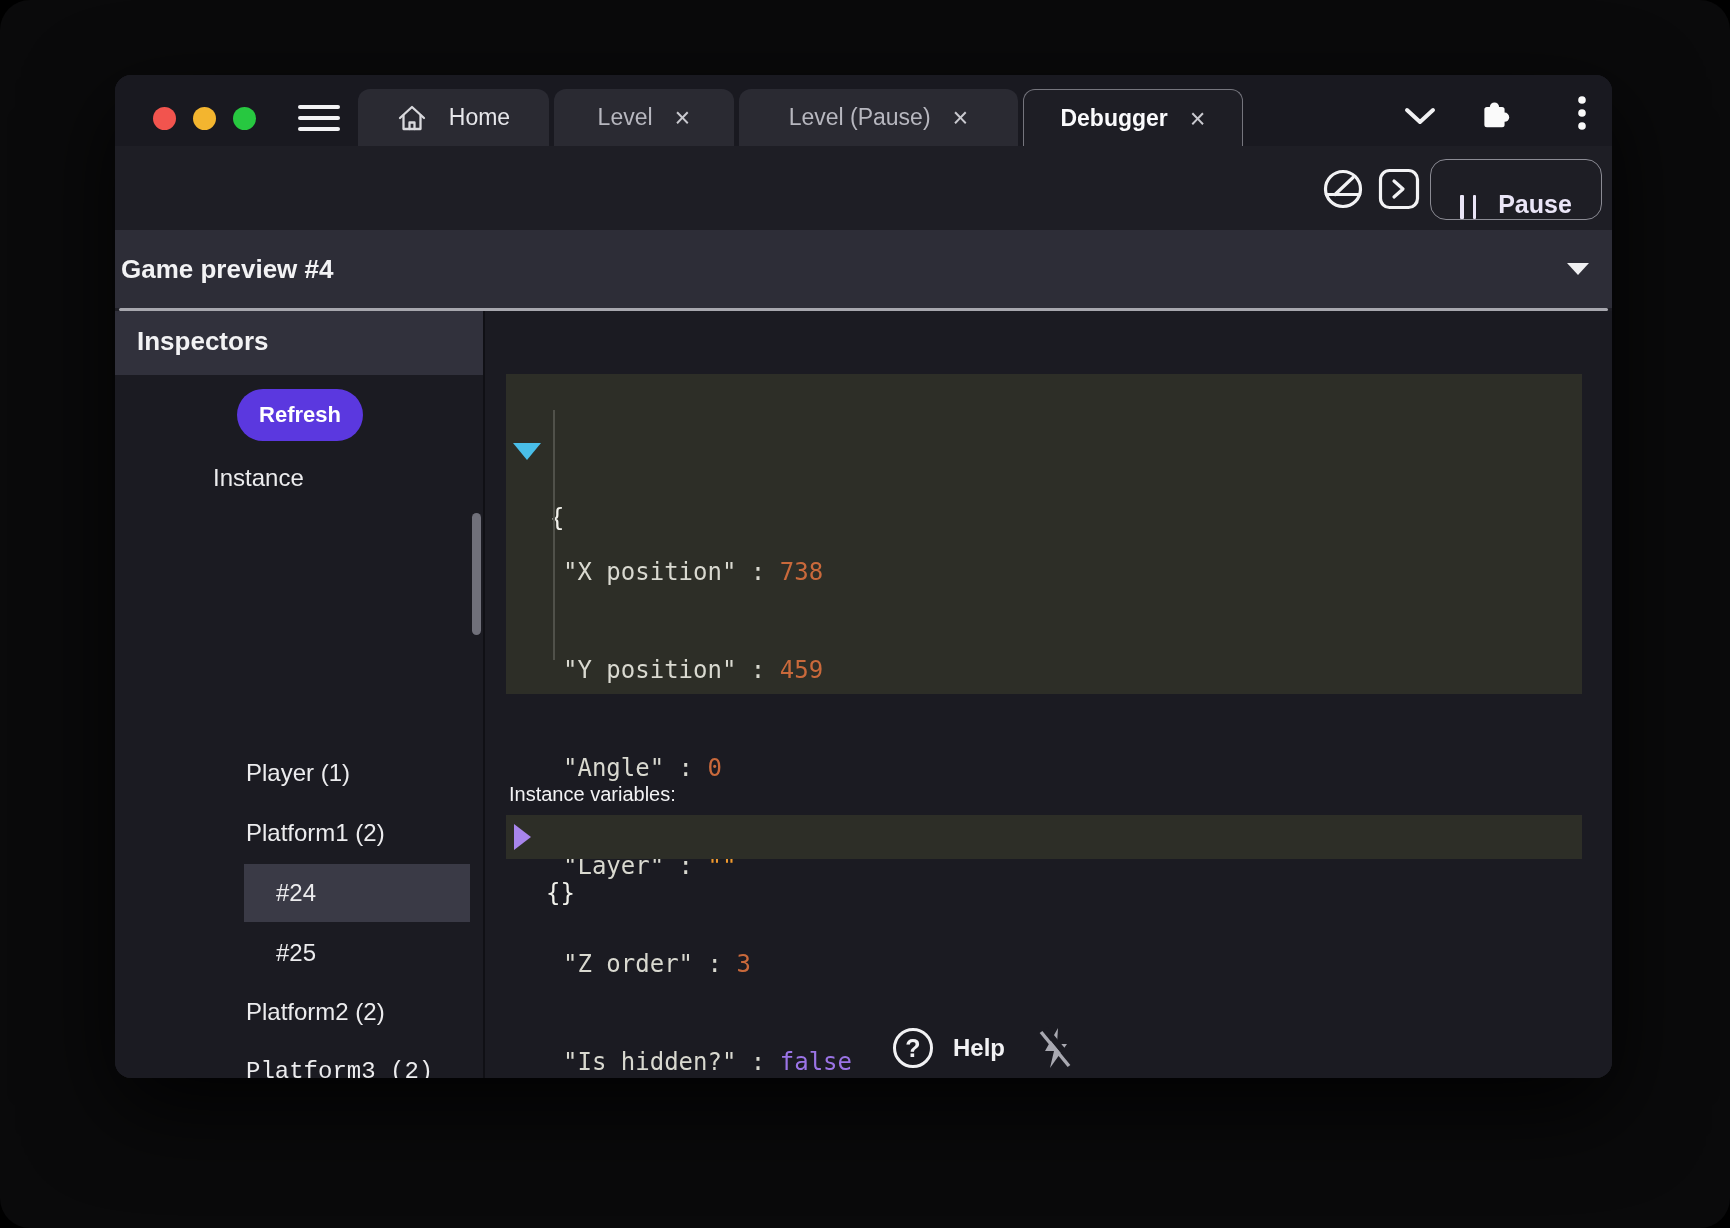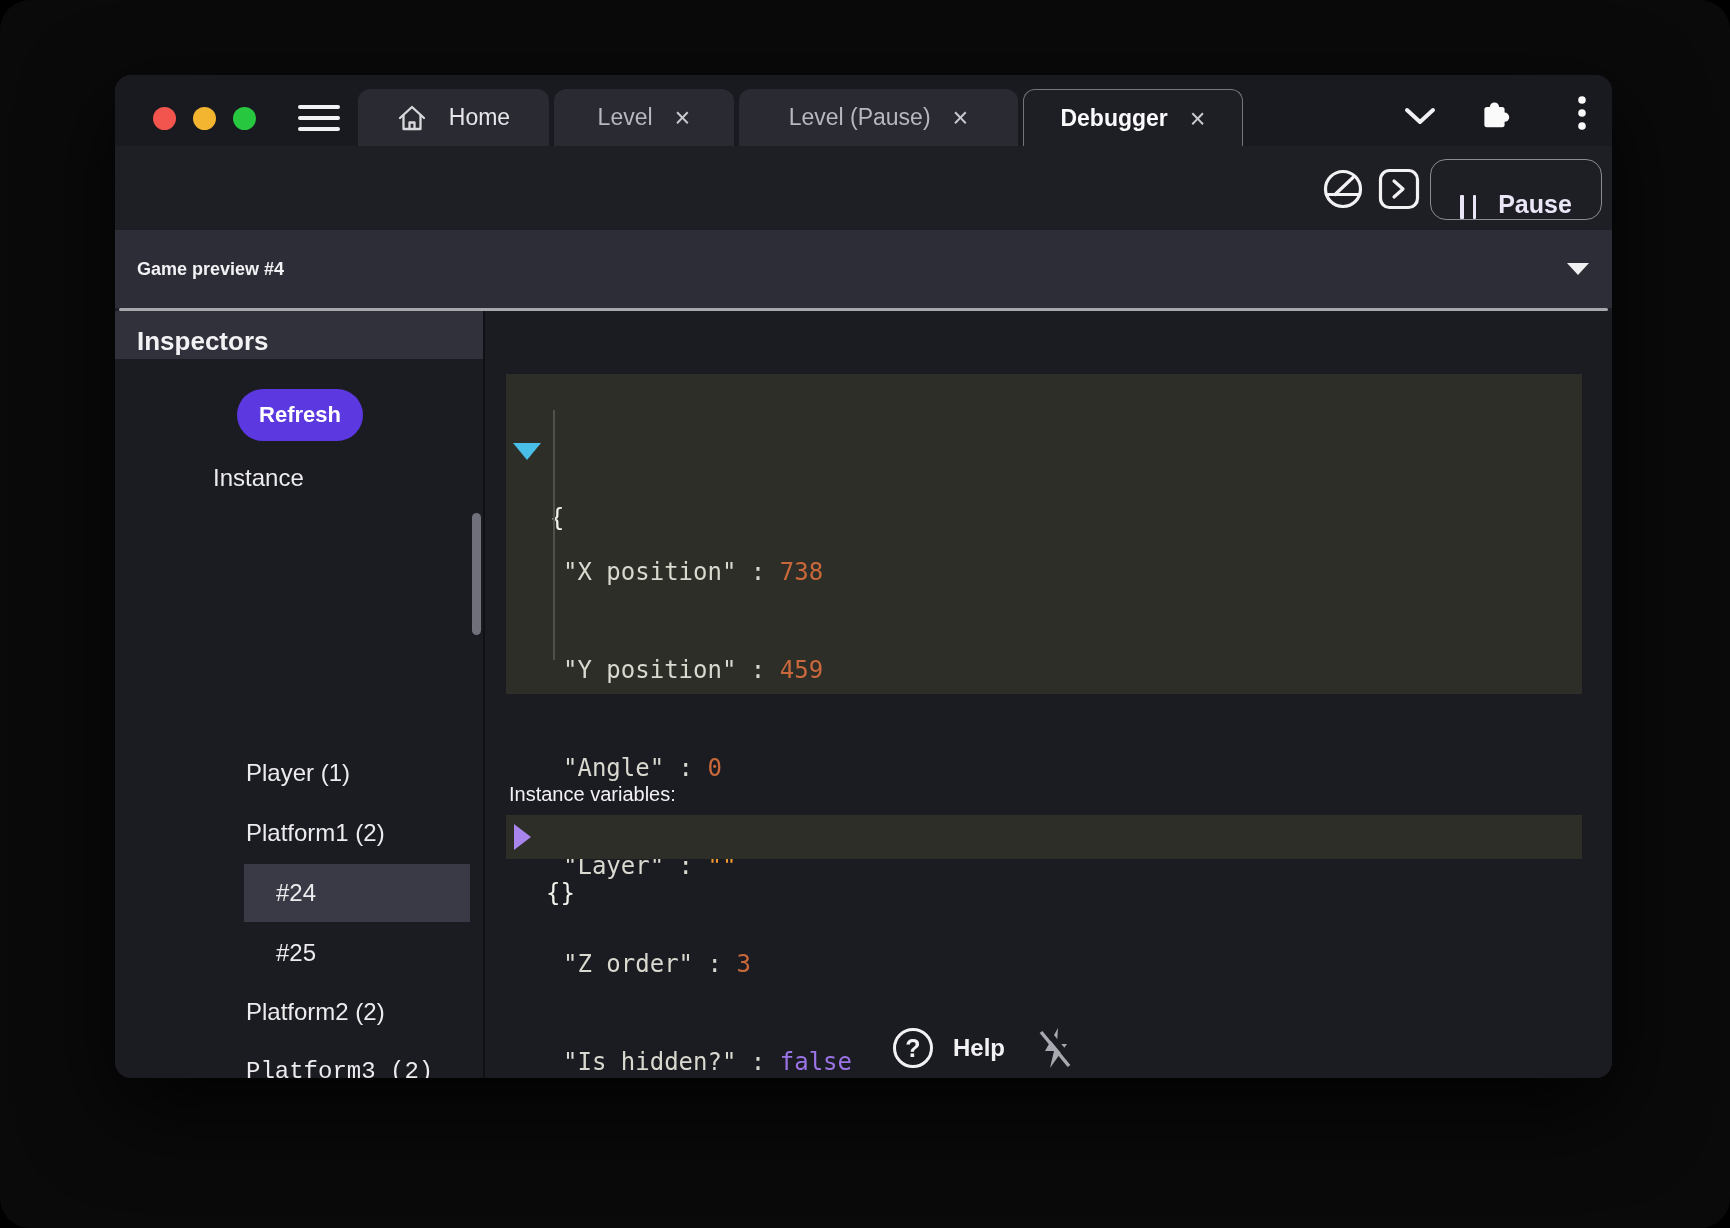--- a/index.html
+++ b/index.html
@@ -37,29 +37,29 @@
   .icon-btn{position:absolute;cursor:pointer;}
   
   .toolbar{position:absolute;left:0;top:71px;width:100%;height:84px;background:var(--window-bg);}
   .pause-btn{position:absolute;left:1315px;top:13px;width:172px;height:61px;border:1.5px solid #8B8B94;
     border-radius:16px;display:flex;align-items:flex-end;justify-content:center;gap:22px;cursor:pointer;}
   .pause-ico{display:flex;gap:9px;}
   .pause-ico i{width:3.5px;height:24px;background:var(--pause-text);border-radius:1px;}
   .pause-label{color:var(--pause-text);font-size:25px;font-weight:700;}
   
   .preview-bar{position:absolute;left:0;top:155px;width:100%;height:78px;background:var(--preview-bar-bg);cursor:pointer;}
-  .preview-title{position:absolute;left:22px;top:0;line-height:78px;font-size:18px;font-weight:600;color:var(--text-bright);}
+  .preview-title{position:absolute;left:6px;top:0;line-height:78px;font-size:26px;font-weight:600;color:var(--text-bright);}
   .preview-caret{position:absolute;left:1452px;top:33px;width:0;height:0;
     border-left:11px solid transparent;border-right:11px solid transparent;border-top:12px solid #F0F0F2;}
   .hdivider{position:absolute;left:4px;top:233px;width:1489px;height:3px;background:var(--divider);border-radius:2px;}
   
   .content{position:absolute;left:0;top:236px;width:100%;height:767px;}
   .sidebar{position:absolute;left:0;top:0;width:368px;height:767px;background:var(--sidebar-bg);overflow:hidden;}
   .vdivider{position:absolute;left:368px;top:0;width:2px;height:767px;background:#101015;}
-  .sb-header{position:absolute;left:0;top:0;width:100%;height:48px;background:var(--sidebar-header-bg);}
+  .sb-header{position:absolute;left:0;top:0;width:100%;height:64px;background:var(--sidebar-header-bg);}
   .sb-header span{position:absolute;left:22px;line-height:60px;font-size:26px;font-weight:600;color:var(--text-bright);}
   .refresh-btn{position:absolute;left:122px;top:78px;width:126px;height:52px;border-radius:26px;
     background:var(--accent);color:#fff;font-size:22px;font-weight:700;border:none;
     display:flex;align-items:center;justify-content:center;cursor:pointer;}
   .tree-root{position:absolute;left:98px;top:138px;height:58px;line-height:58px;font-size:24px;color:#ECECEE;cursor:pointer;}
   .sb-item{position:absolute;height:58px;line-height:58px;font-size:24px;color:#ECECEE;cursor:pointer;}
   .sel-row{position:absolute;left:129px;width:226px;height:58px;background:var(--selected-row-bg);}
   .sb-scroll{position:absolute;left:357px;top:202px;width:9px;height:122px;background:#70707A;border-radius:5px;cursor:pointer;}
   .main{position:absolute;left:370px;top:0;width:1127px;height:767px;background:var(--sidebar-bg);}
   .section-label{position:absolute;font-size:20px;color:var(--text-bright);}

